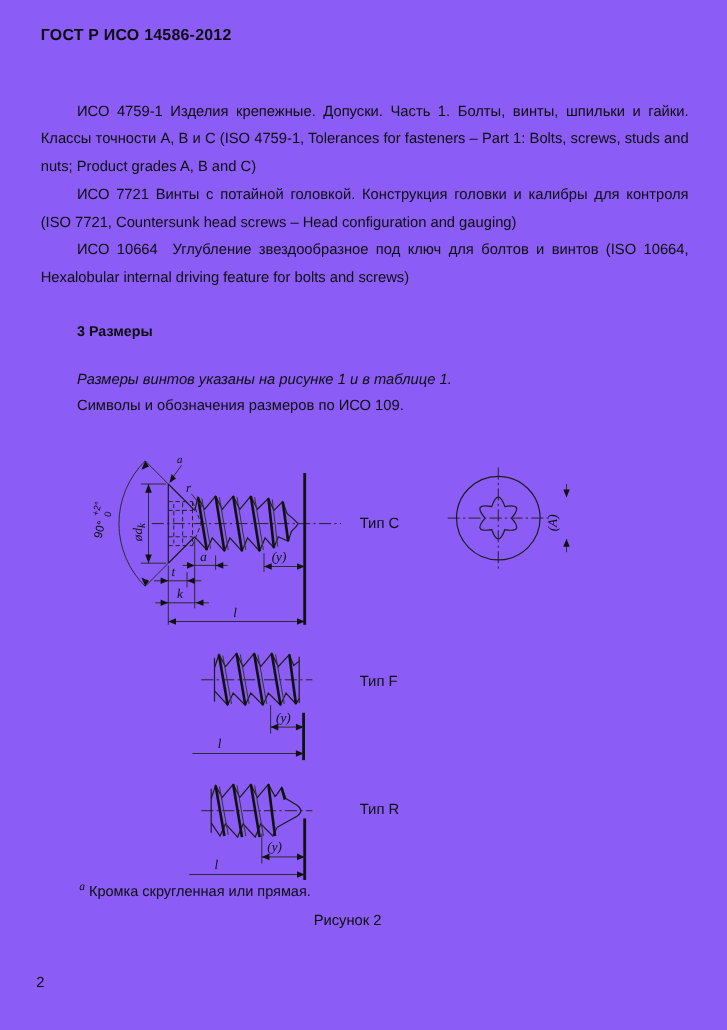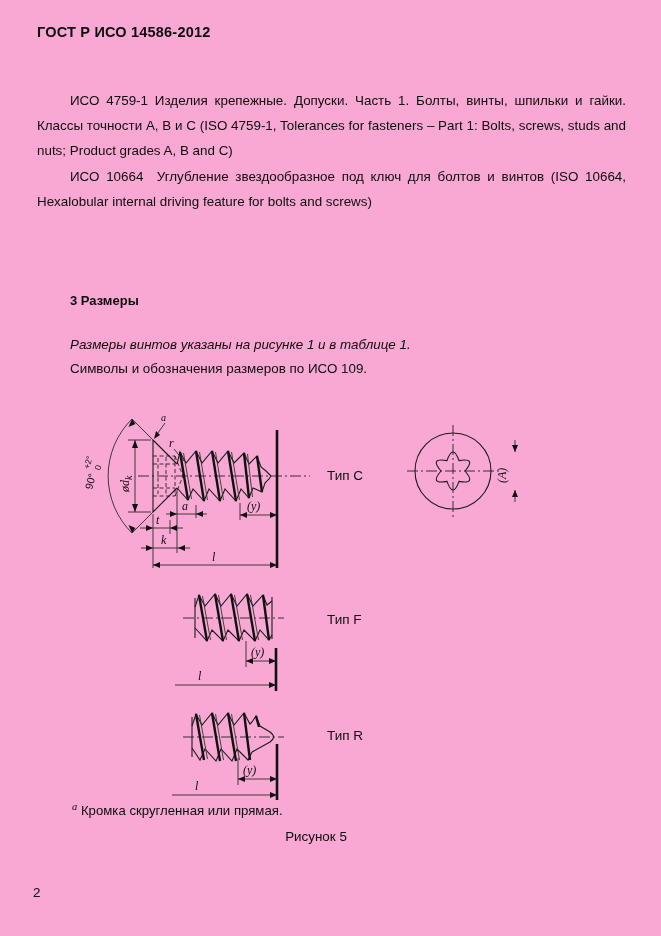--- a/index.html
+++ b/index.html
@@ -1,16 +1,16 @@
 <!DOCTYPE html>
 <html><head>
 <meta charset="utf-8">
 <style>
   html,body{margin:0;padding:0;background:#ffffff;}
-  .page{position:relative;width:661px;height:936px;background:#f9a8d4;
+  .page{position:relative;width:661px;height:936px;background:#8b5cf6;
         font-family:"Liberation Sans",sans-serif;color:#0d0d0d;overflow:hidden;}
   .doc-header{position:absolute;left:37px;top:24px;font-size:14.5px;font-weight:bold;letter-spacing:.2px;}
   .refs{position:absolute;left:37px;top:52px;width:589px;font-size:13.4px;line-height:25.2px;text-align:justify;margin-top:36px;}
   .refs p{margin:0;text-indent:33px;}
   .sec-heading{position:absolute;left:70px;top:293px;font-size:13px;font-weight:bold;}
   .sec-line1{position:absolute;left:70px;top:337px;font-size:13.4px;font-style:italic;}
   .sec-line2{position:absolute;left:70px;top:361px;font-size:13.4px;}
   .figure-svg{position:absolute;left:0;top:400px;}
   .footnote{position:absolute;left:72px;top:801px;font-size:13.2px;}
   .footnote sup{font-style:italic;font-family:"Liberation Serif",serif;font-size:10.5px;}
@@ -33,20 +33,21 @@
 </style>
 </head>
 <body>
 
 <div class="page">
 
   <div class="doc-header">ГОСТ Р ИСО 14586-2012</div>
 
   <div class="refs">
     <p>ИСО 4759-1 Изделия крепежные. Допуски. Часть 1. Болты, винты, шпильки и гайки. Классы точности А, В и С (ISO 4759-1, Tolerances for fasteners – Part 1: Bolts, screws, studs and nuts; Product grades A, B and C)</p>
+    <p>ИСО 7721 Винты с потайной головкой. Конструкция головки и калибры для контроля (ISO 7721, Countersunk head screws – Head configuration and gauging)</p>
     <p>ИСО 10664&nbsp; Углубление звездообразное под ключ для болтов и винтов (ISO 10664, Hexalobular internal driving feature for bolts and screws)</p>
   </div>
 
   <div class="sec-heading">3 Размеры</div>
   <div class="sec-line1">Размеры винтов указаны на рисунке 1 и в таблице 1.</div>
   <div class="sec-line2">Символы и обозначения размеров по ИСО 109.</div>
 
   <svg class="figure-svg" width="661" height="410" viewBox="0 400 661 410">
 
     <g>
@@ -148,16 +149,16 @@
       <text class="dimtxt" x="195" y="790">l</text>
       <text class="typetxt" x="327" y="740">Тип R</text>
     </g>
   </svg>
 
   <div class="footnote">
     <sup>a</sup>
     <span>Кромка скругленная или прямая.</span>
   </div>
 
-  <div class="fig-caption">Рисунок 5</div>
+  <div class="fig-caption">Рисунок 2</div>
 
   <div class="page-num">2</div>
 </div>
 
 </body></html>

